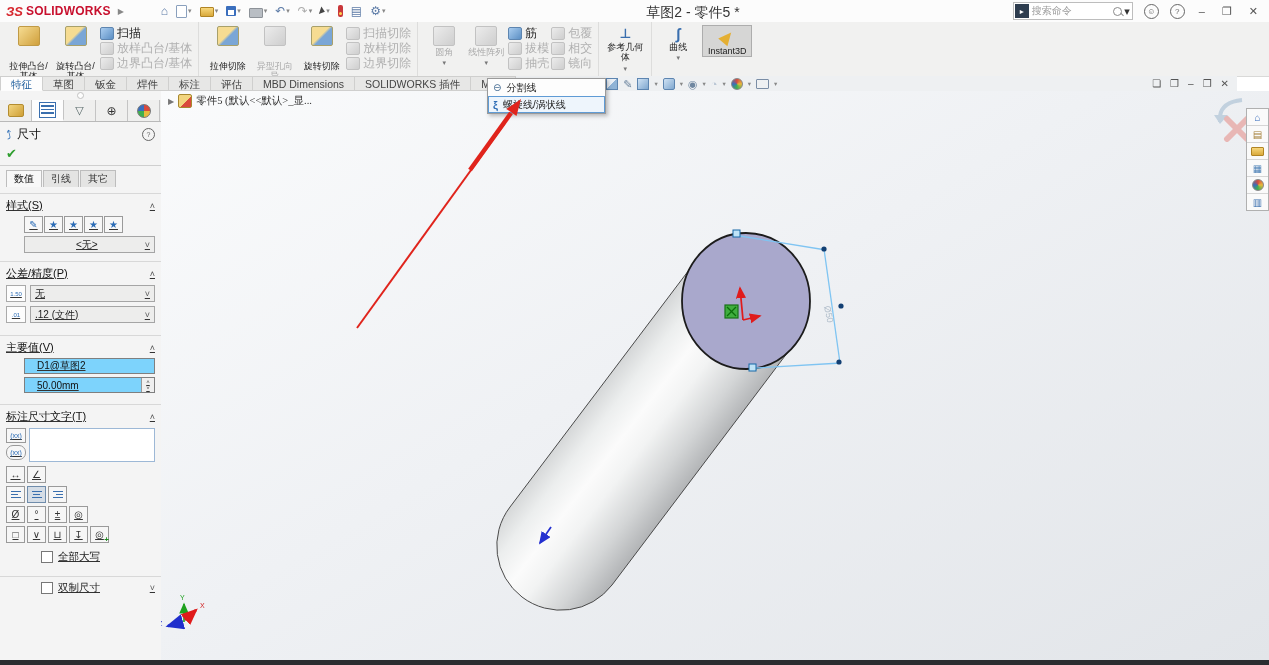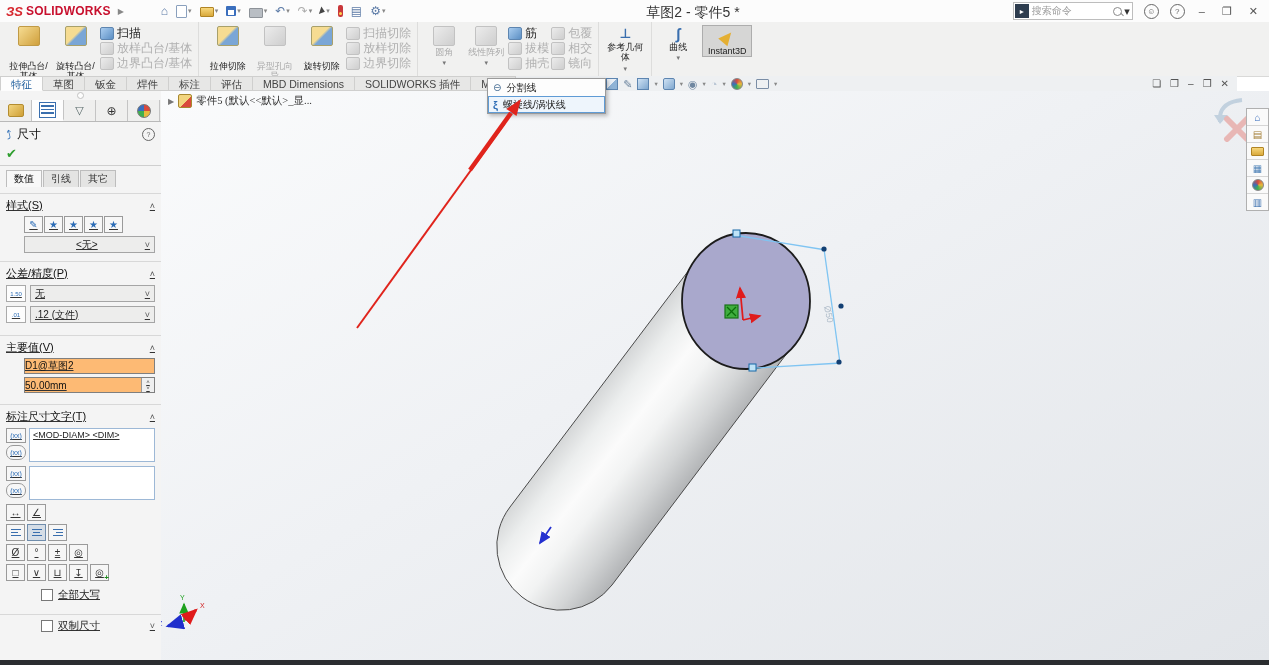--- a/index.html
+++ b/index.html
@@ -105,21 +105,21 @@
   .sechead .chev{margin-left:auto;color:#555;font-size:9px;}
   .stylebar{display:flex;gap:1px;margin:3px 0 3px 18px;}
   .stylebtn{width:17px;height:15px;border:1px solid #9a9a9a;background:#f7f7f7;display:flex;align-items:center;justify-content:center;font-size:10px;color:#2d6db6;}
   .dd{height:15px;background:#ededec;border:1px solid #a5a5a5;display:flex;align-items:center;padding:0 4px;font-size:10px;color:#222;}
   .dd .val{flex:1;text-align:center;}
   .dd .val.left{text-align:left;}
   .dd .chev{color:#555;font-size:9px;}
   .tolrow{display:flex;align-items:center;gap:4px;margin:4px 0;}
   .tolicon{width:18px;height:15px;border:1px solid #aaa;background:#fdfdfd;color:#2d6db6;font-size:6px;display:flex;align-items:center;justify-content:center;line-height:1;}
   .tolrow .dd{flex:1;}
-  .field{height:14px;background:#fdba74;border:1px solid #7f7f7f;display:flex;align-items:center;padding:0 0;font-size:10px;color:#111;margin:3px 0 3px 18px;}
+  .field{height:14px;background:#7dd3fc;border:1px solid #7f7f7f;display:flex;align-items:center;padding:0 12px;font-size:10px;color:#111;margin:3px 0 3px 18px;}
   .field.spin{padding-right:0;}
   .spinner{margin-left:auto;width:12px;height:100%;border-left:1px solid #999;display:flex;flex-direction:column;align-items:center;justify-content:space-evenly;font-size:6px;color:#444;background:#efefef;}
   .dtrow{display:flex;gap:3px;margin:4px 0;}
   .dticons{display:flex;flex-direction:column;gap:2px;}
   .dticon{width:18px;height:13px;border:1px solid #9a9a9a;background:#f7f7f7;color:#2d6db6;font-size:7px;display:flex;align-items:center;justify-content:center;}
   .dticon.oval{border-radius:7px;}
   .dtarea{flex:1;background:#fff;border:1px solid #9db8d6;font-size:9px;color:#222;padding:1px 3px;min-height:30px;}
   .btngrid{margin:2px 0 0 0;}
   .brow{display:flex;gap:2px;margin-bottom:3px;}
   .pbtn{width:17px;height:15px;border:1px solid #9a9a9a;background:#f6f6f6;display:flex;align-items:center;justify-content:center;font-size:10px;color:#333;position:relative;}
@@ -473,27 +473,20 @@
             <span>˅</span>
           </span>
       </div>
     </div>
 
     <div class="sec">
       <div class="sechead">
           <span>标注尺寸文字(T)</span>
           <span class="chev">˄</span>
         </div>
-      <div class="dtrow">
-        <div class="dticons">
-          <span class="dticon">(xx)</span>
-          <span class="dticon oval">(xx)</span>
-        </div>
-        <div class="dtarea"><span>&lt;MOD-DIAM&gt; &lt;DIM&gt;</span></div>
-      </div>
       <div class="dtrow">
         <div class="dticons">
           <span class="dticon">(xx)</span>
           <span class="dticon oval">(xx)</span>
         </div>
         <div class="dtarea"></div>
       </div>
       <div class="btngrid">
         <div class="brow">
           <span class="pbtn">↔</span>

